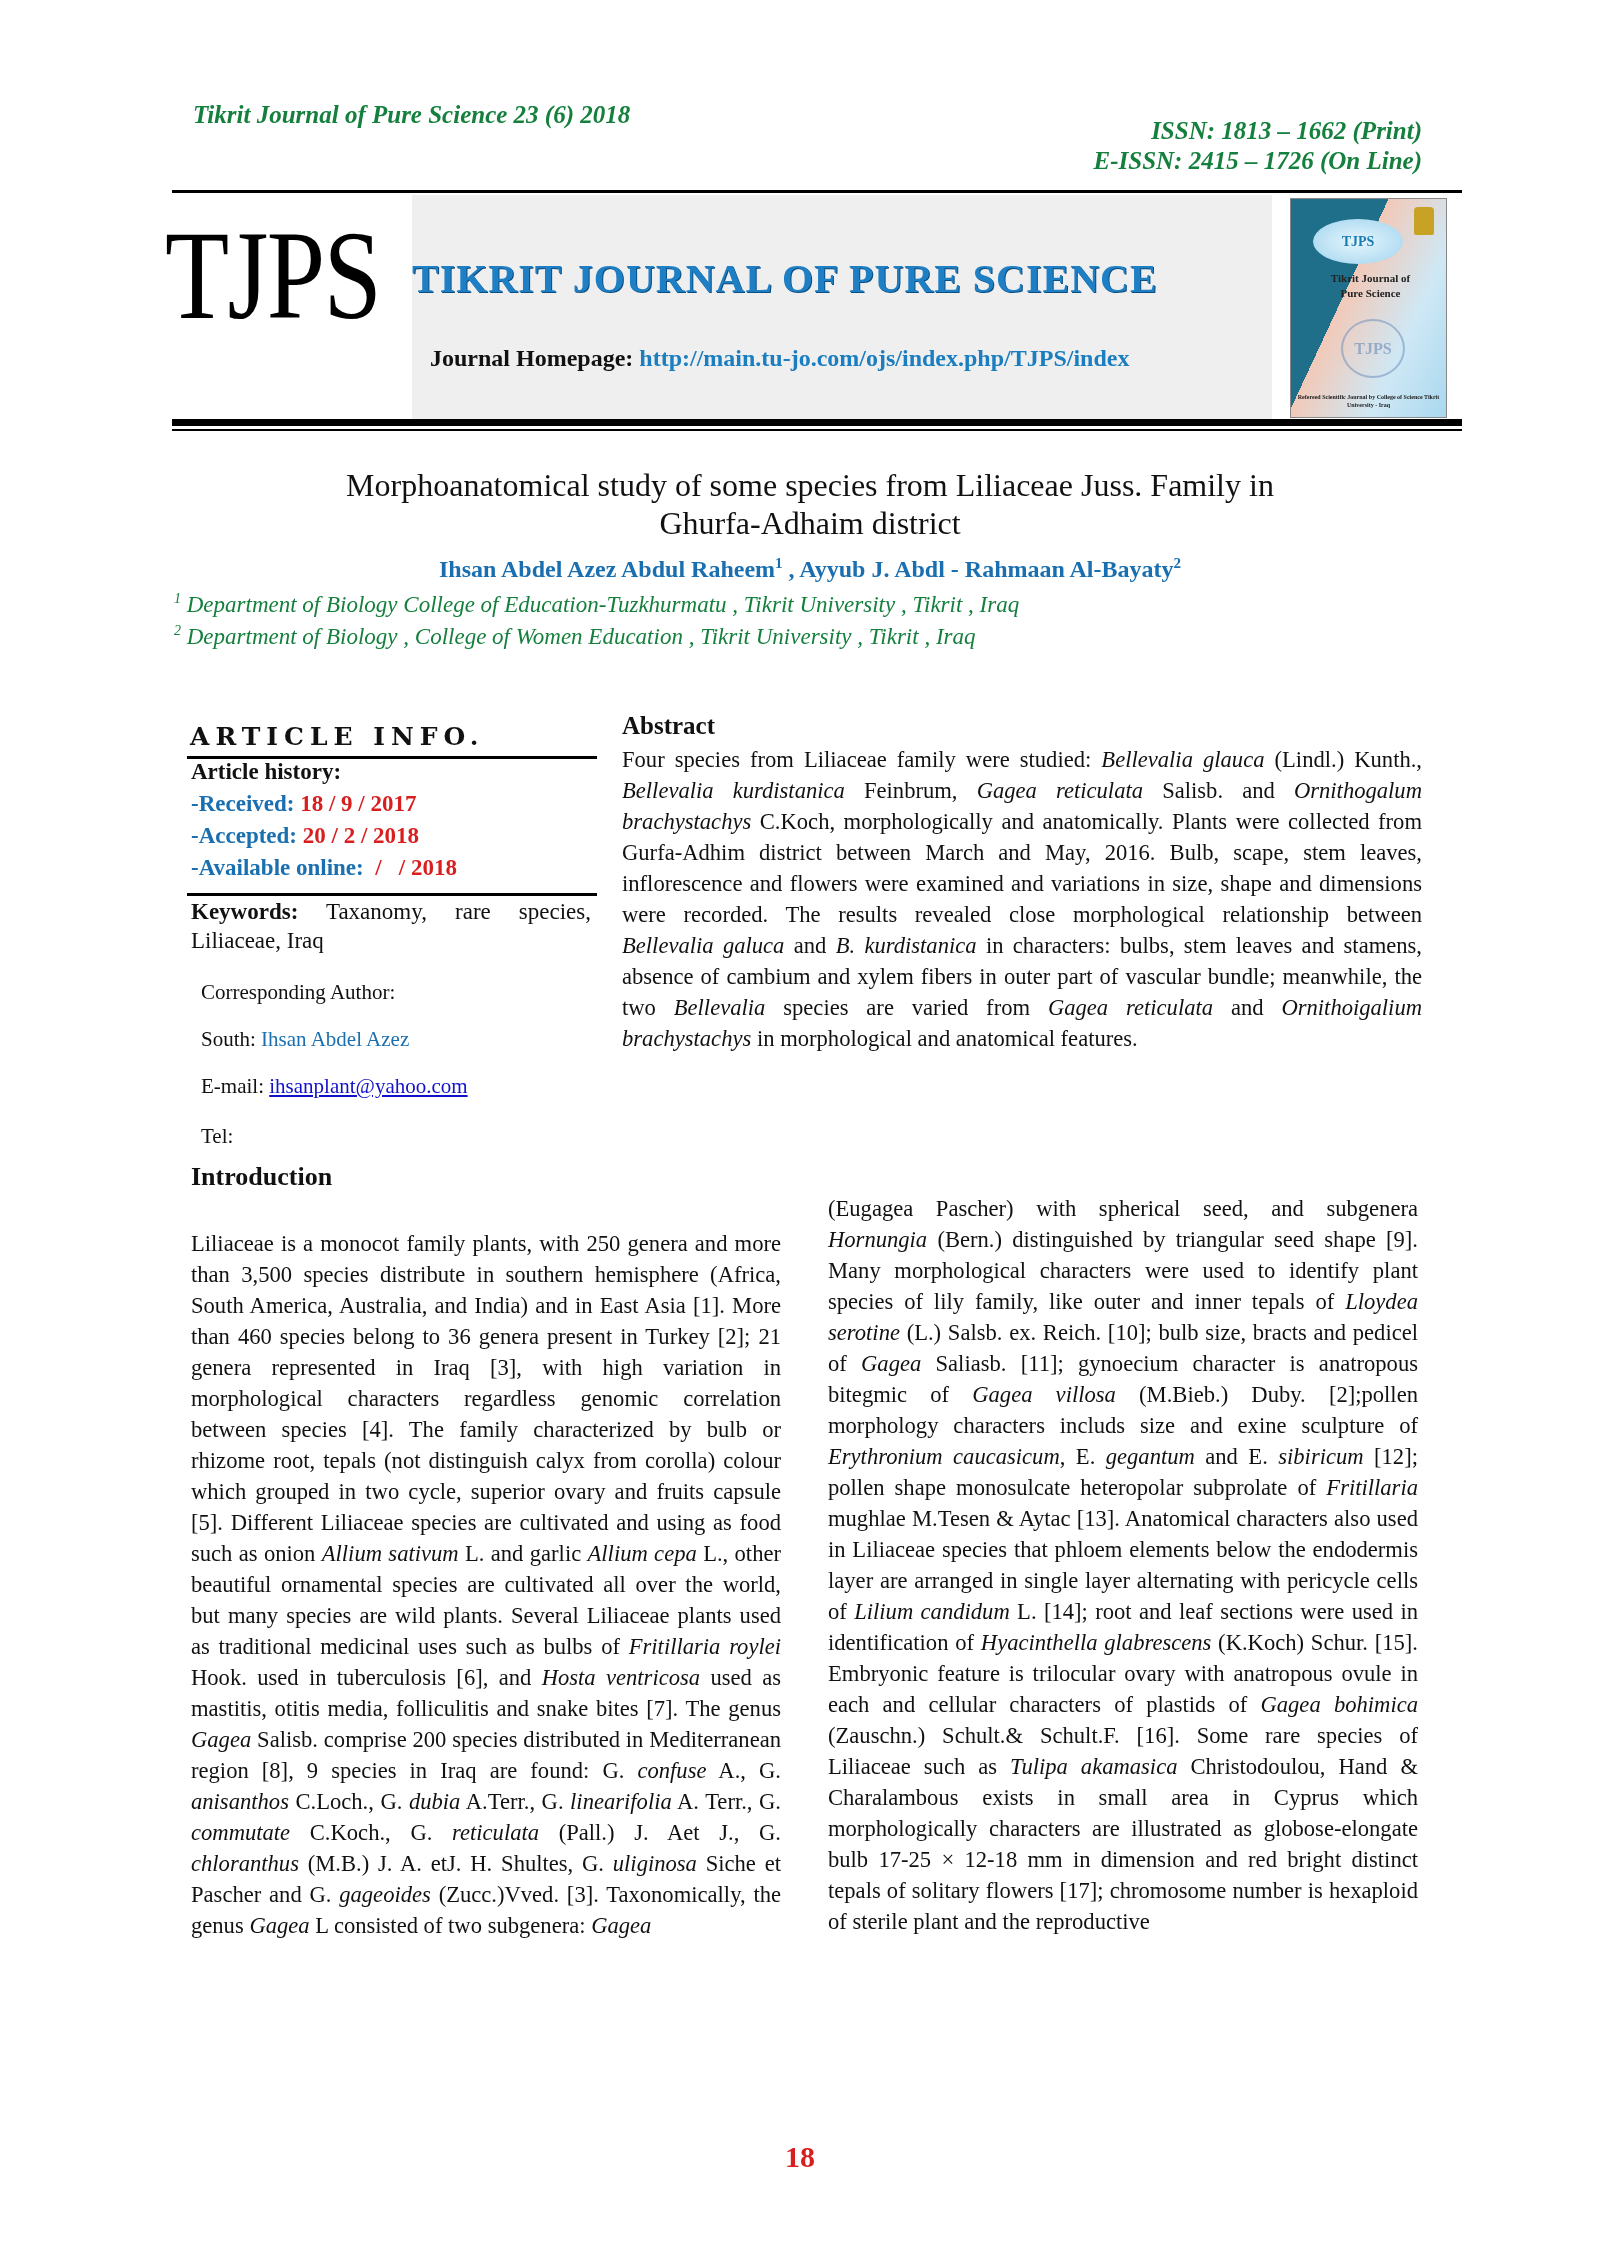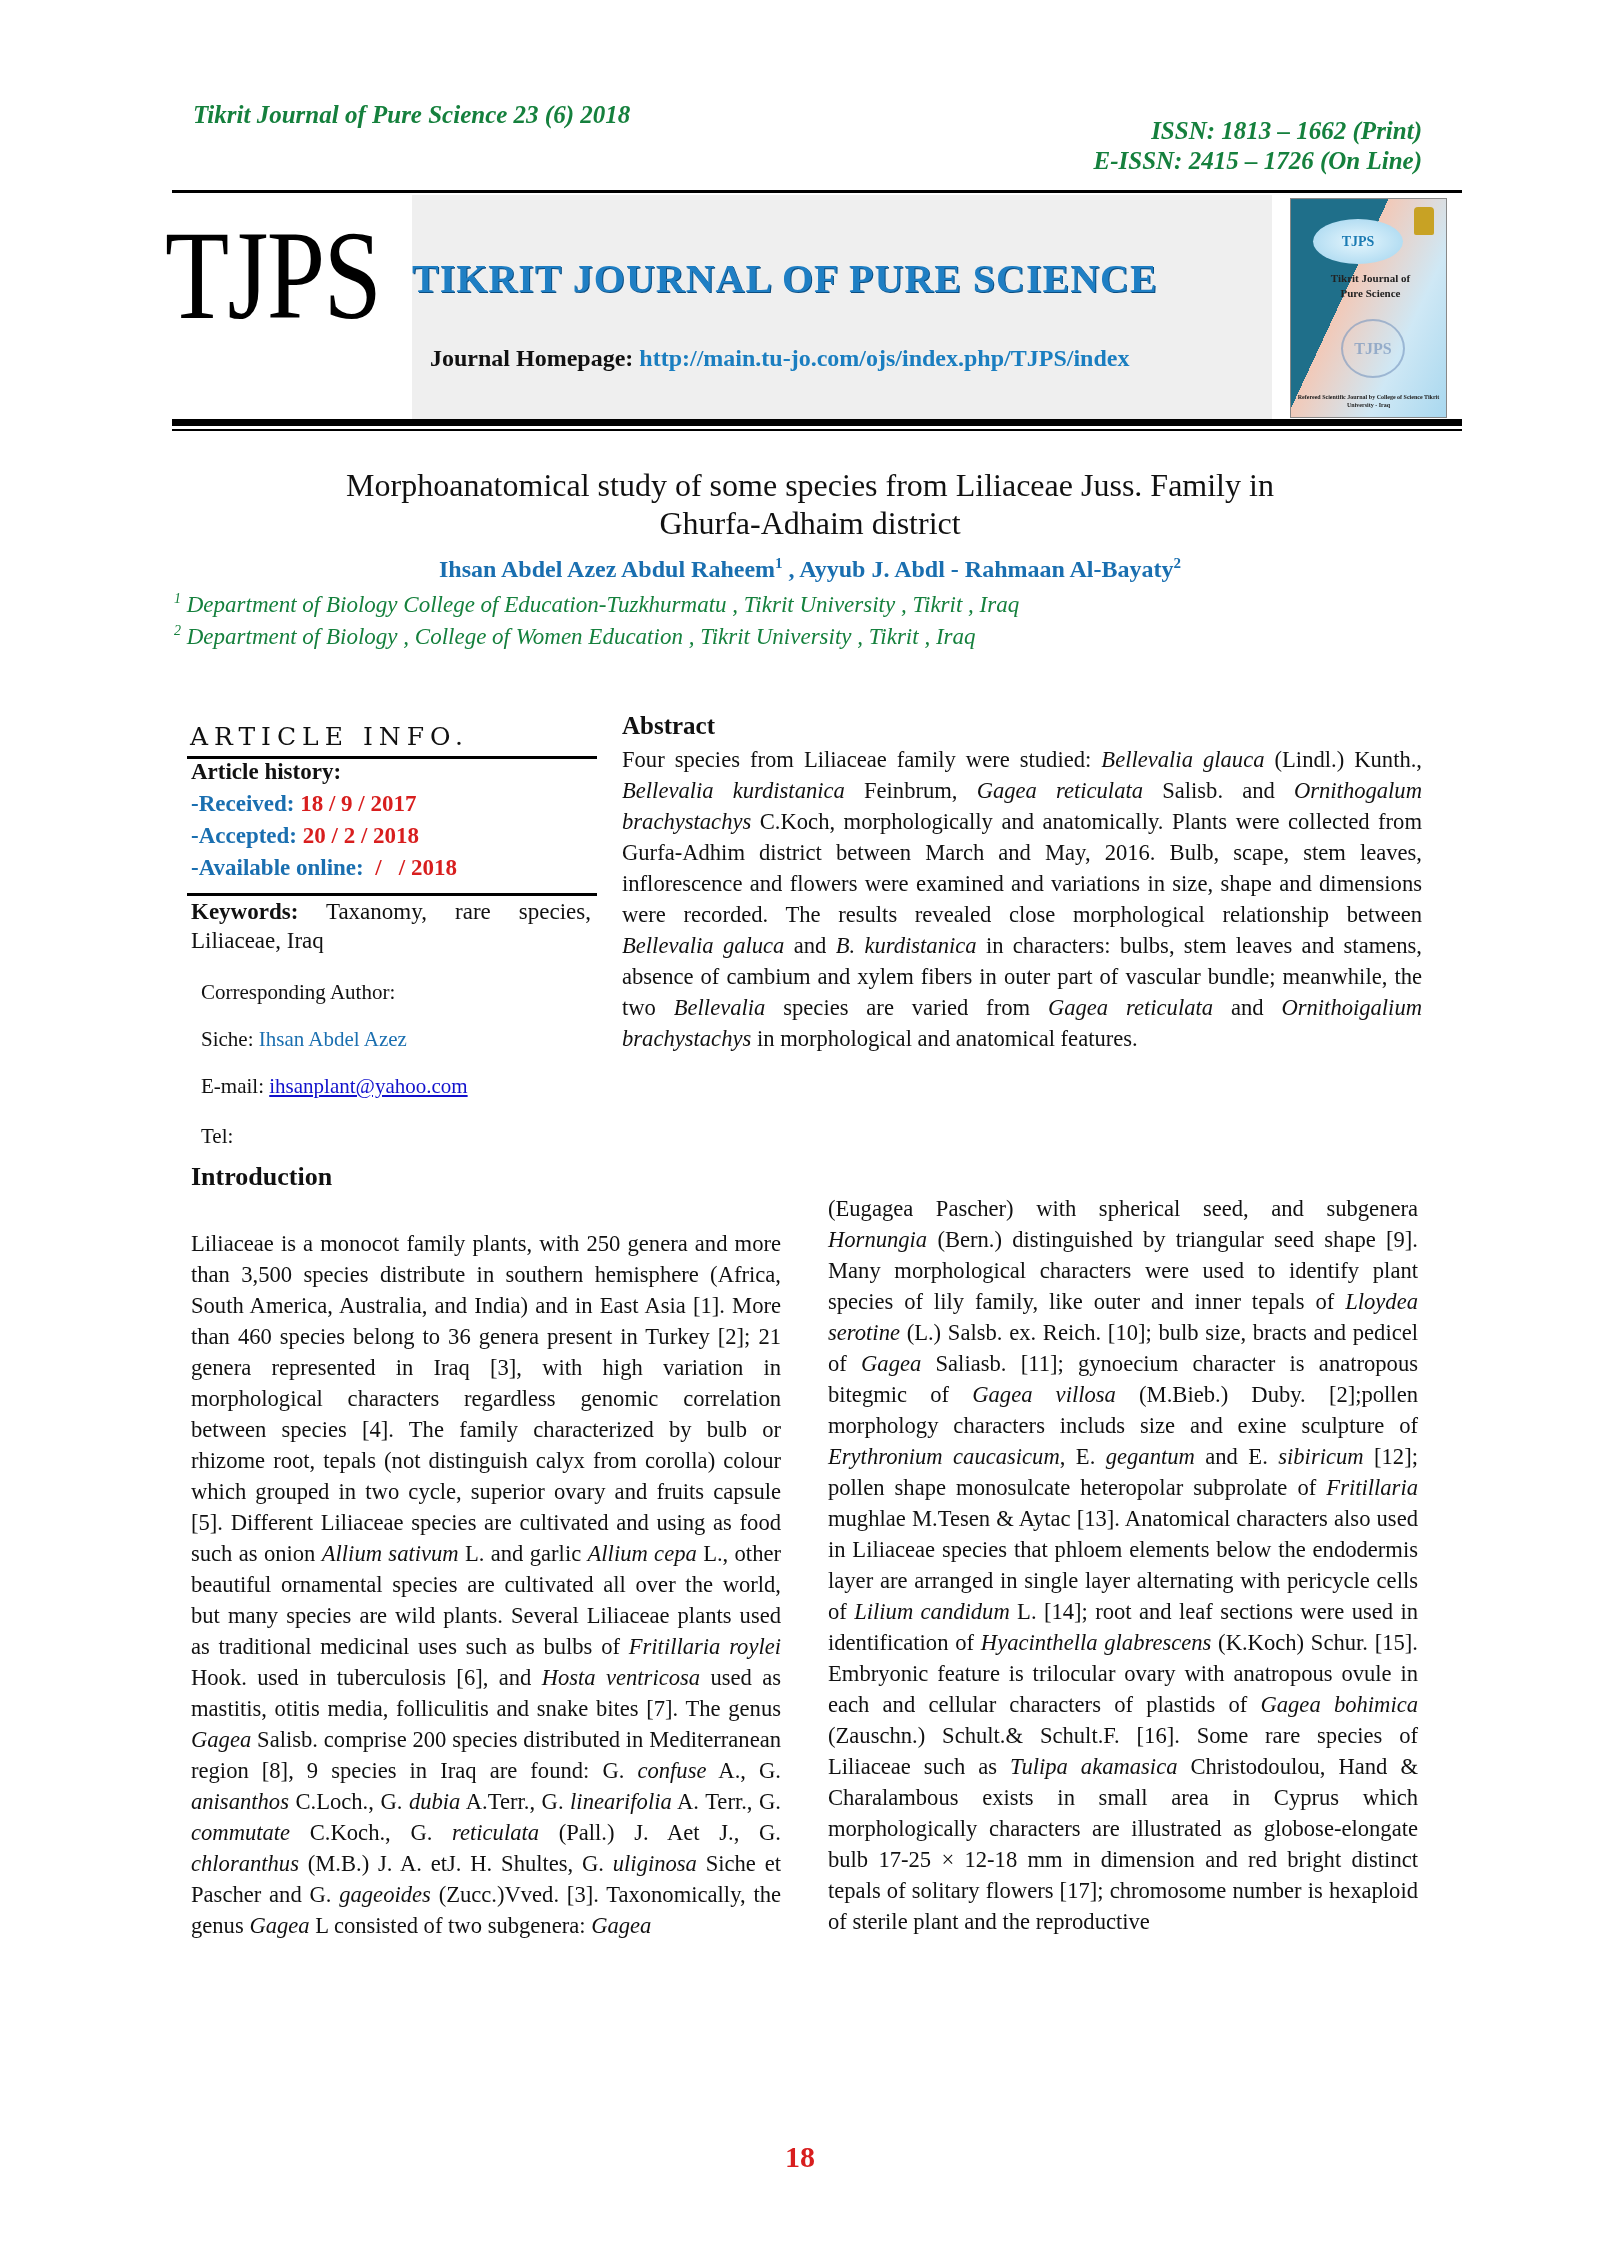--- a/index.html
+++ b/index.html
@@ -42,21 +42,21 @@
                  font-weight: normal; font-size: 32px; line-height: 38px; color: #111; }
   .authors { position: absolute; left: 180px; width: 1260px; top: 548px; text-align: center;
              font-weight: bold; font-size: 24px; color: #1a6fb0; line-height: 30px; }
   .authors sup { font-size: 15px; }
   .affil { position: absolute; left: 174px; font-style: italic; color: #15803d; font-size: 23px; line-height: 28px; }
   .affil sup { font-size: 14px; }
   .affil-1 { top: 585px; }
   .affil-2 { top: 617px; }
 
   
-  .ai-head { position: absolute; left: 190px; top: 722px; font-family: "DejaVu Serif", serif; font-weight: normal;
+  .ai-head { position: absolute; left: 190px; top: 722px; font-family: "DejaVu Serif", serif; font-weight: bold;
              font-size: 25px; letter-spacing: 6px; color: #111; }
   .ai-rule { position: absolute; left: 187px; width: 410px; height: 3px; background: #000; }
   .ai-rule-1 { top: 756px; }
   .ai-rule-2 { top: 893px; }
   .ai-line { position: absolute; left: 191px; font-weight: bold; font-size: 23px; line-height: 28px; }
   .lbl-blue { color: #1a6fb0; }
   .val-red { color: #d81e1e; }
   .keywords { position: absolute; left: 191px; width: 400px; top: 897px; font-size: 23px; line-height: 29px; text-align: justify; text-align-last: left; }
   .keywords .kw-label { font-weight: bold; }
   .corr { position: absolute; left: 201px; font-weight: normal; font-size: 21px; line-height: 30px; }
@@ -130,21 +130,21 @@
 </div>
 <div class="ai-line" style="top:854px;">
   <span class="lbl-blue">-Available online: </span><span class="val-red" style="white-space:pre;"> /   / 2018</span>
 </div>
 <div class="ai-rule ai-rule-2"></div>
 <div class="keywords">
   <span class="kw-label">Keywords:</span><span> Taxanomy, rare species, Liliaceae, Iraq</span>
 </div>
 <div class="corr" style="top:977px;">Corresponding Author:</div>
 <div class="corr" style="top:1024px;">
-  <span>Siche: </span><span class="lbl-blue">Ihsan Abdel Azez</span>
+  <span>South: </span><span class="lbl-blue">Ihsan Abdel Azez</span>
 </div>
 <div class="corr" style="top:1071px;">
   <span>E-mail: </span><span class="email-link">ihsanplant@yahoo.com</span>
 </div>
 <div class="corr" style="top:1121px;">Tel:</div>
 
 <div class="abs-head">Abstract</div>
 <div class="abs-body"><span>Four species from Liliaceae family were studied: </span><i>Bellevalia glauca</i><span> (Lindl.) Kunth., </span><i>Bellevalia kurdistanica</i><span> Feinbrum, </span><i>Gagea reticulata</i><span> Salisb. and </span><i>Ornithogalum brachystachys</i><span> C.Koch, morphologically and anatomically. Plants were collected from Gurfa-Adhim district between March and May, 2016. Bulb, scape, stem leaves, inflorescence and flowers were examined and variations in size, shape and dimensions were recorded. The results revealed close morphological relationship between </span><i>Bellevalia galuca</i><span> and </span><i>B. kurdistanica</i><span> in characters: bulbs, stem leaves and stamens, absence of cambium and xylem fibers in outer part of vascular bundle; meanwhile, the two </span><i>Bellevalia</i><span> species are varied from </span><i>Gagea reticulata</i><span> and </span><i>Ornithoigalium brachystachys</i><span> in morphological and anatomical features.</span></div>
 
 <div class="intro-head">Introduction</div>

